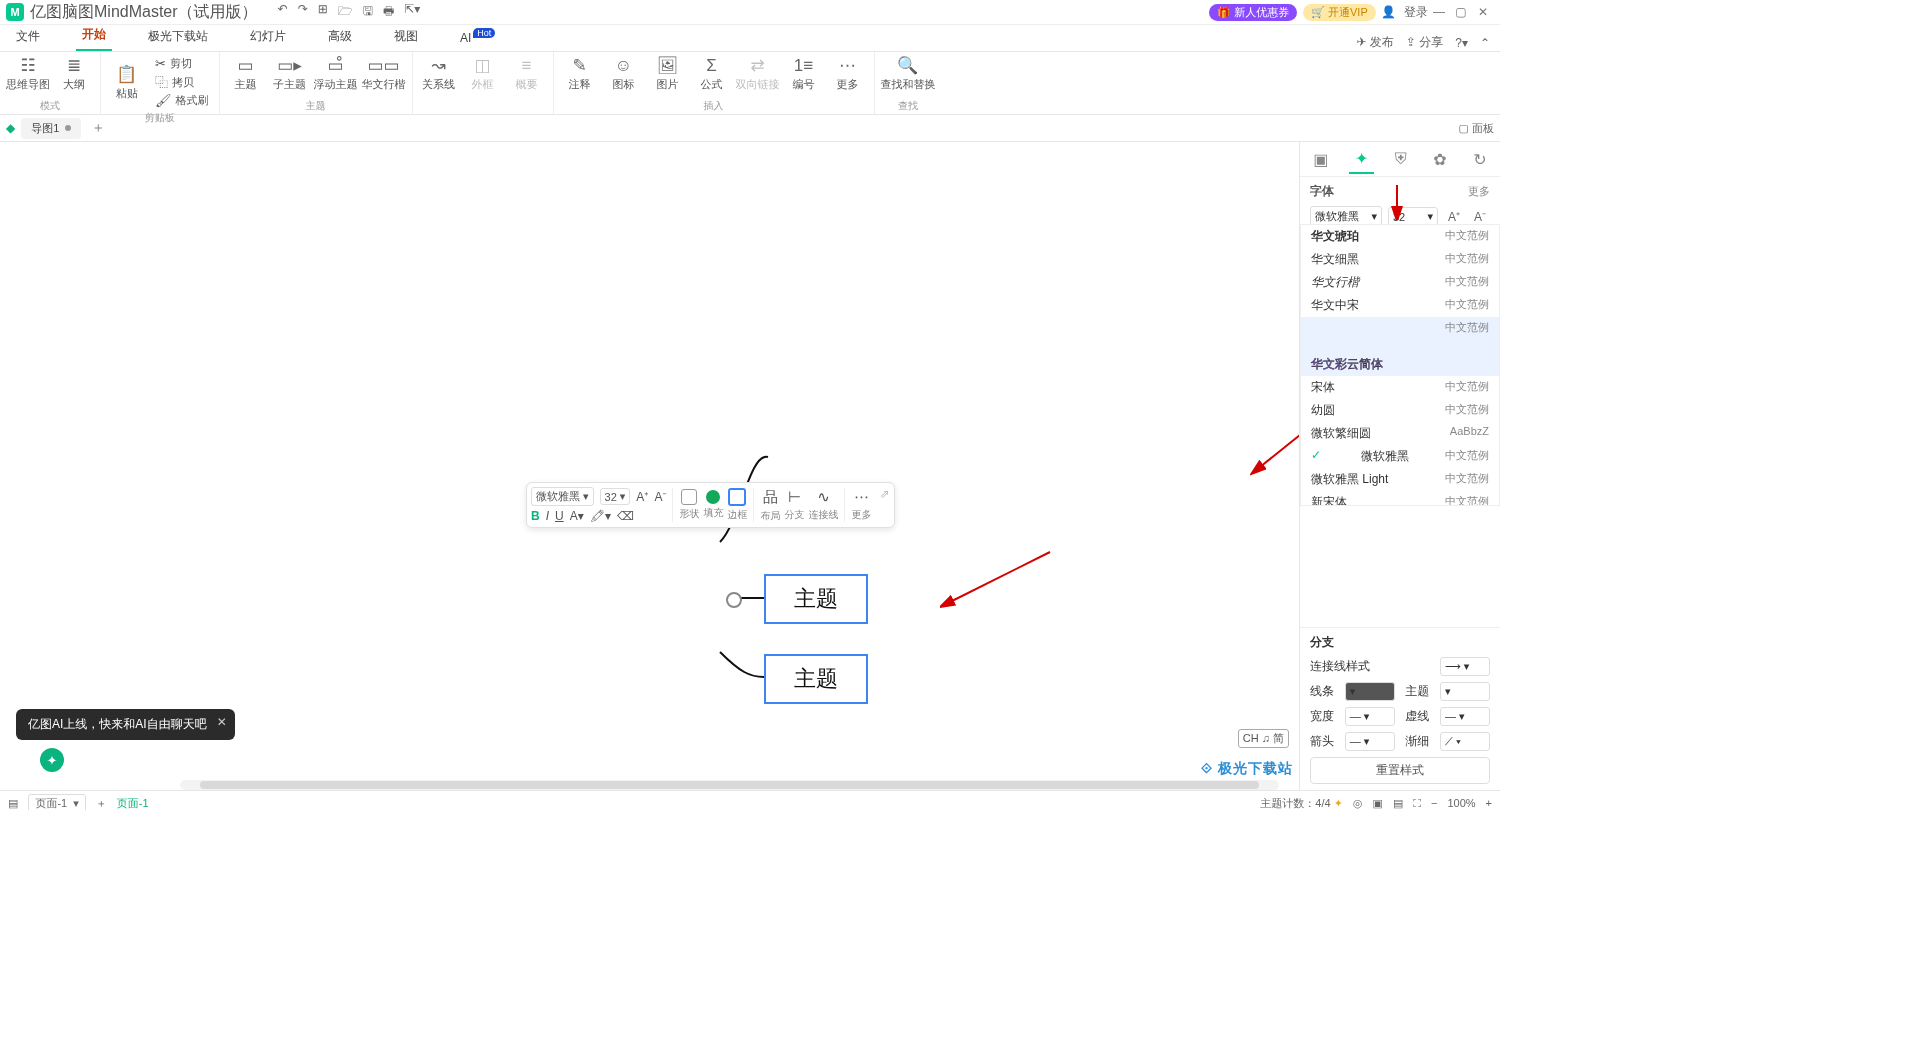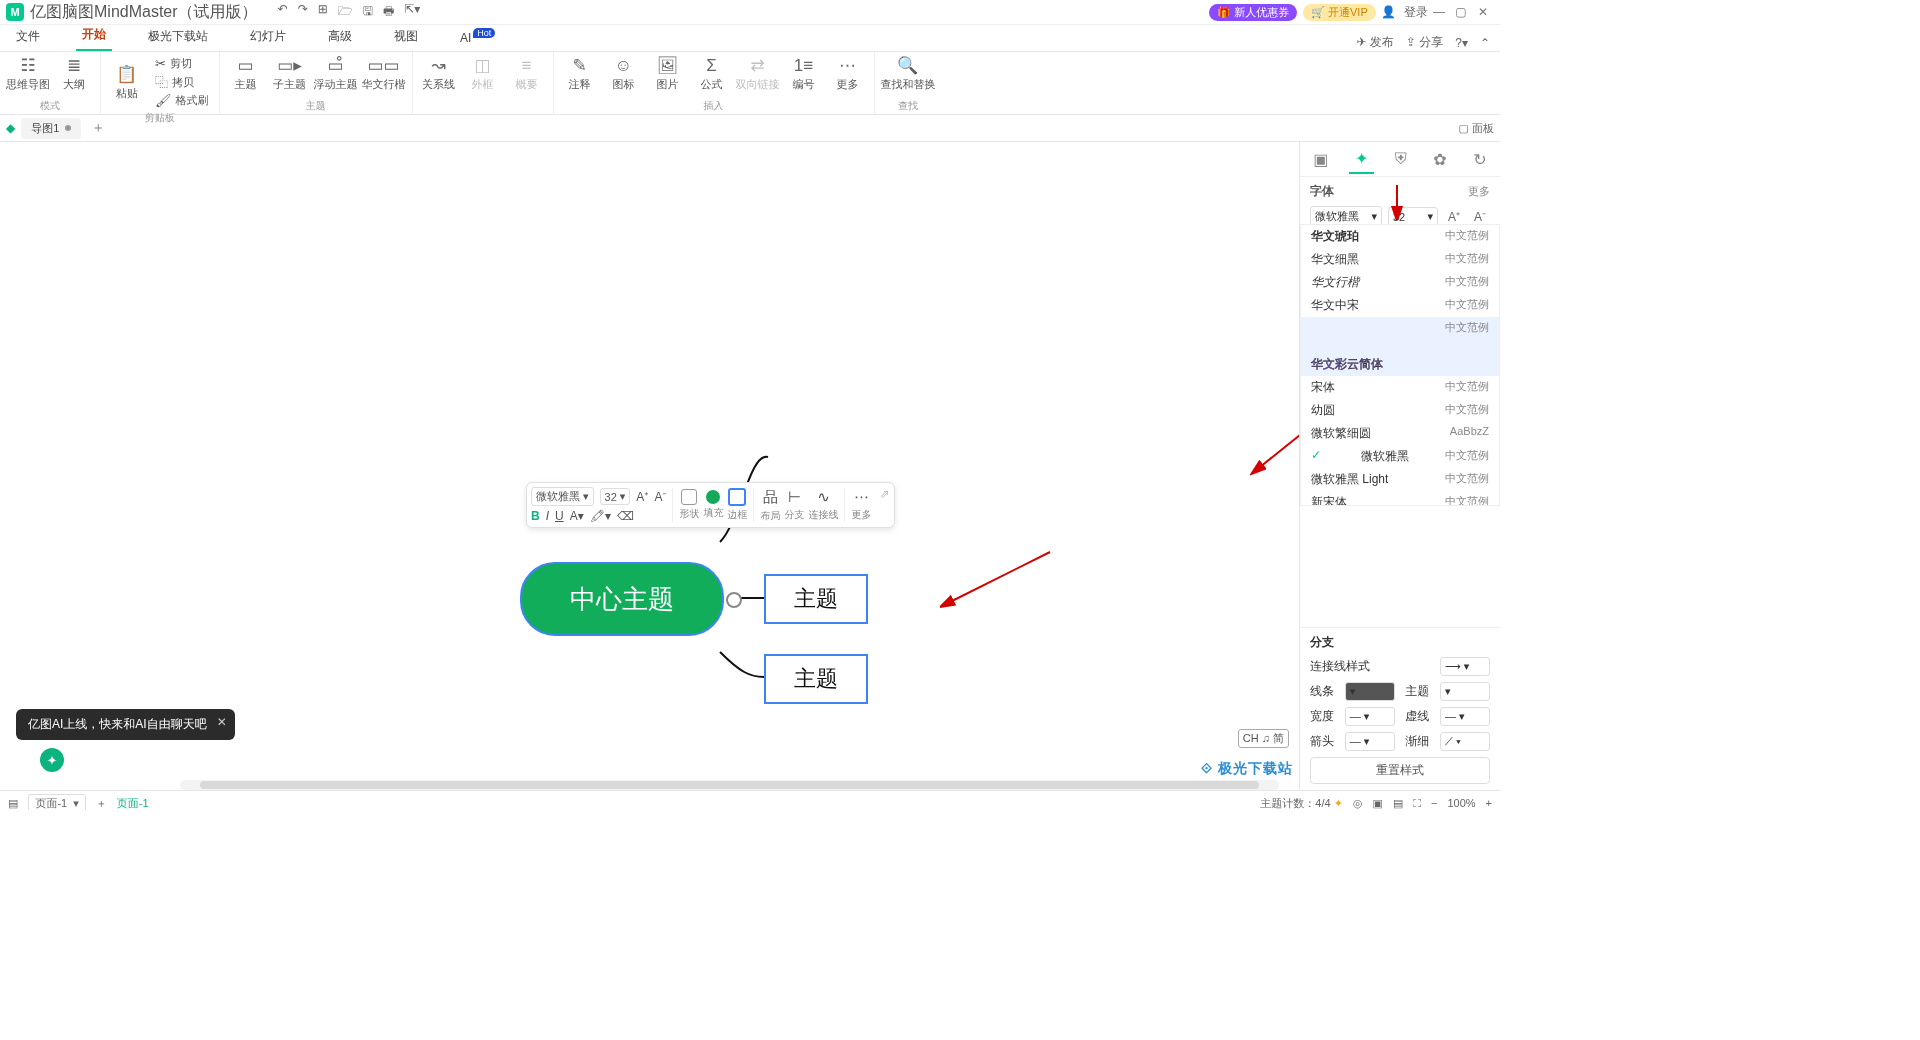--- a/index.html
+++ b/index.html
@@ -268,23 +268,20 @@
 </div>
 
 <div class="workarea">
   <div class="canvas">
 
     <svg class="conn" width="1300" height="700">
       <path d="M720 400 C740 380 750 310 768 315" stroke="#111" fill="none" stroke-width="2"></path>
       <path d="M738 456 L764 456" stroke="#111" fill="none" stroke-width="2"></path>
       <path d="M720 510 C740 530 750 535 764 535" stroke="#111" fill="none" stroke-width="2"></path>
     </svg>
-    <div class="node-center">
-        <span>中心主题</span>
-      </div>
     <div class="handle"></div>
     <div class="subnode sub0cut">
         <span>主题</span>
       </div>
     <div class="subnode sub2">
         <span>主题</span>
       </div>
     <div class="subnode sub3">
         <span>主题</span>
       </div>

